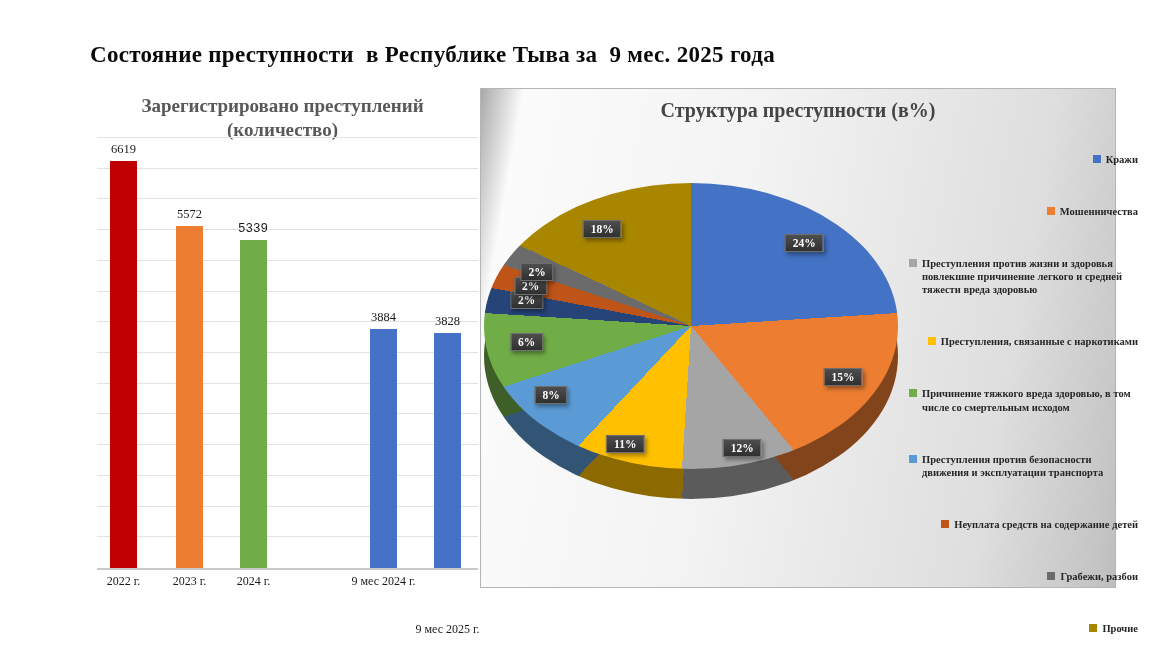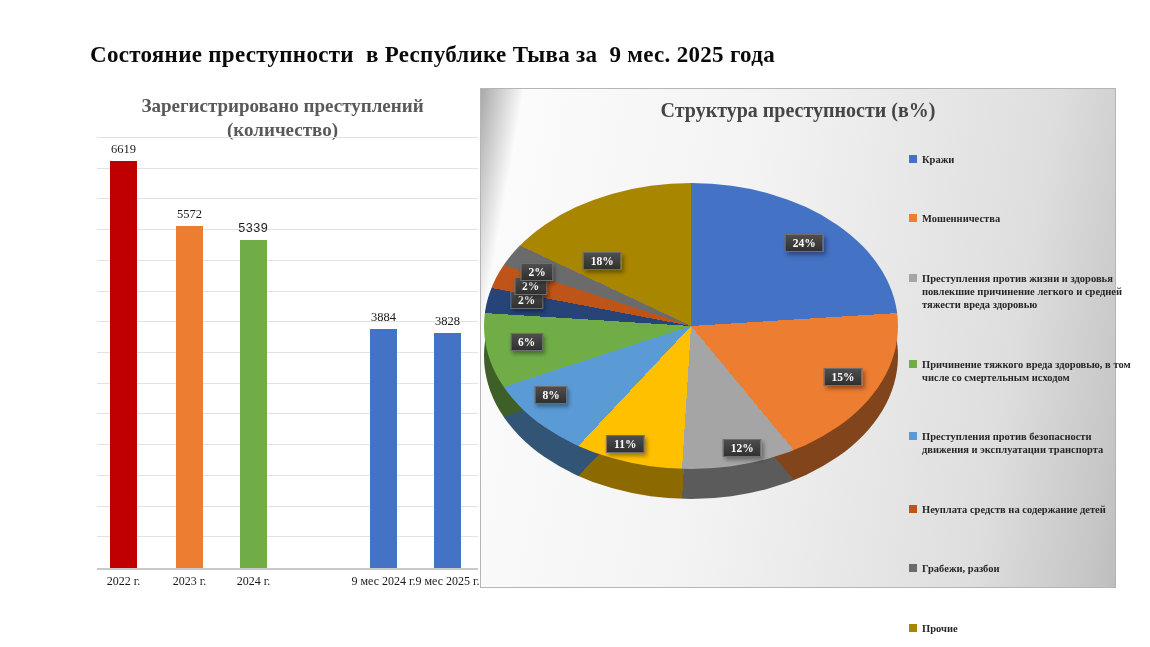--- a/index.html
+++ b/index.html
@@ -61,21 +61,21 @@
     border:1px solid #6e6e6e;
     color:#ffffff; font-weight:bold; font-size:11.5px;
     font-family:"Liberation Serif","DejaVu Serif",serif;
     padding:2px 7px; box-shadow:2px 3px 4px rgba(0,0,0,0.35);
     white-space:nowrap;
   }
   .legend {
     position:absolute; left:428px; top:64px; width:229px; height:482px;
     display:flex; flex-direction:column; justify-content:space-between;
   }
-  .legend-item { display:flex; gap:5px; font-size:10.5px; font-weight:bold; color:#262626; line-height:1.25; }
+  .legend-item { display:flex; gap:5px; font-size:10.5px; font-weight:bold; color:#262626; line-height:1.25;justify-content:flex-end; }
   .legend-marker { width:8px; height:8px; flex:0 0 8px; margin-top:2px; }
 </style>
 </head>
 <body>
 
 <div class="slide">
 
   <div class="main-title">Состояние преступности  в Республике Тыва за  9 мес. 2025 года</div>
 
   <section class="bar-panel">
@@ -104,52 +104,56 @@
         <div class="bar" style="left: 273px; height: 239px; background: rgb(68, 114, 196);"></div>
         <div class="bar-value" style="left: 254.5px; bottom: 243px;">3884</div>
         <div class="bar" style="left: 337px; height: 235px; background: rgb(68, 114, 196);"></div>
         <div class="bar-value" style="left: 318.5px; bottom: 239px;">3828</div>
       </div>
     <div class="bar-xaxis" id="barAxis">
         <div class="bar-cat" style="left: 26.5px; font-family: Liberation Serif, serif;">2022 г.</div>
         <div class="bar-cat" style="left: 92.5px;">2023 г.</div>
         <div class="bar-cat" style="left: 156.5px;">2024 г.</div>
         <div class="bar-cat" style="left: 286.5px;">9 мес 2024 г.</div>
-        <div class="bar-cat" style="left: 350.5px;">9 мес 2025 г.</div>
+        <div class="bar-cat" style="left: 350.5px; margin-top: 48px;">9 мес 2025 г.</div>
       </div>
   </section>
 
   <section class="pie-panel">
     <div class="pie-title">Структура преступности (в%)</div>
     <div class="pie-ellipse pie-side" id="pieSide" style="background: conic-gradient(rgb(68, 114, 196) 0deg, rgb(68, 114, 196) 86.4deg, rgb(237, 125, 49) 86.4deg, rgb(237, 125, 49) 140.4deg, rgb(165, 165, 165) 140.4deg, rgb(165, 165, 165) 183.6deg, rgb(255, 192, 0) 183.6deg, rgb(255, 192, 0) 223.2deg, rgb(91, 155, 213) 223.2deg, rgb(91, 155, 213) 252deg, rgb(112, 173, 71) 252deg, rgb(112, 173, 71) 273.6deg, rgb(38, 68, 120) 273.6deg, rgb(38, 68, 120) 280.8deg, rgb(190, 84, 24) 280.8deg, rgb(190, 84, 24) 288deg, rgb(107, 107, 107) 288deg, rgb(107, 107, 107) 295.2deg, rgb(169, 134, 0) 295.2deg, rgb(169, 134, 0) 360deg);"></div>
     <div class="pie-ellipse pie-top" id="pieTop" style="background: conic-gradient(rgb(68, 114, 196) 0deg, rgb(68, 114, 196) 86.4deg, rgb(237, 125, 49) 86.4deg, rgb(237, 125, 49) 140.4deg, rgb(165, 165, 165) 140.4deg, rgb(165, 165, 165) 183.6deg, rgb(255, 192, 0) 183.6deg, rgb(255, 192, 0) 223.2deg, rgb(91, 155, 213) 223.2deg, rgb(91, 155, 213) 252deg, rgb(112, 173, 71) 252deg, rgb(112, 173, 71) 273.6deg, rgb(38, 68, 120) 273.6deg, rgb(38, 68, 120) 280.8deg, rgb(190, 84, 24) 280.8deg, rgb(190, 84, 24) 288deg, rgb(107, 107, 107) 288deg, rgb(107, 107, 107) 295.2deg, rgb(169, 134, 0) 295.2deg, rgb(169, 134, 0) 360deg);"></div>
     <div id="pieLabels">
         <div class="pie-label" style="left: 323.361px; top: 153.606px;">24%</div>
         <div class="pie-label" style="left: 361.98px; top: 287.994px;">15%</div>
         <div class="pie-label" style="left: 261.173px; top: 359.116px;">12%</div>
         <div class="pie-label" style="left: 144.232px; top: 354.84px;">11%</div>
         <div class="pie-label" style="left: 70.1793px; top: 305.8px;">8%</div>
         <div class="pie-label" style="left: 45.7058px; top: 253.093px;">6%</div>
         <div class="pie-label" style="left: 45.7058px; top: 210.662px;">2%</div>
         <div class="pie-label" style="left: 49.6026px; top: 196.55px;">2%</div>
         <div class="pie-label" style="left: 56.029px; top: 182.887px;">2%</div>
-        <div class="pie-label" style="left: 121.267px; top: 140.409px; margin-top: 32px;">18%</div>
+        <div class="pie-label" style="left: 121.267px; top: 140.409px;">18%</div>
       </div>
     <div class="legend" id="pieLegend">
         <div class="legend-item">
           <span class="legend-marker" style="background: rgb(68, 114, 196);"></span>
           <span>Кражи</span>
         </div>
         <div class="legend-item">
           <span class="legend-marker" style="background: rgb(237, 125, 49);"></span>
           <span>Мошенничества</span>
         </div>
         <div class="legend-item">
           <span class="legend-marker" style="background: rgb(165, 165, 165);"></span>
           <span>Преступления против жизни и здоровья повлекшие причинение легкого и средней тяжести вреда здоровью</span>
+        </div>
+        <div class="legend-item">
+          <span class="legend-marker" style="background: rgb(255, 192, 0);"></span>
+          <span>Преступления, связанные с наркотиками</span>
         </div>
         <div class="legend-item">
           <span class="legend-marker" style="background: rgb(112, 173, 71);"></span>
           <span>Причинение тяжкого вреда здоровью, в том числе со смертельным исходом</span>
         </div>
         <div class="legend-item">
           <span class="legend-marker" style="background: rgb(91, 155, 213);"></span>
           <span>Преступления против безопасности движения и эксплуатации транспорта</span>
         </div>
         <div class="legend-item">

